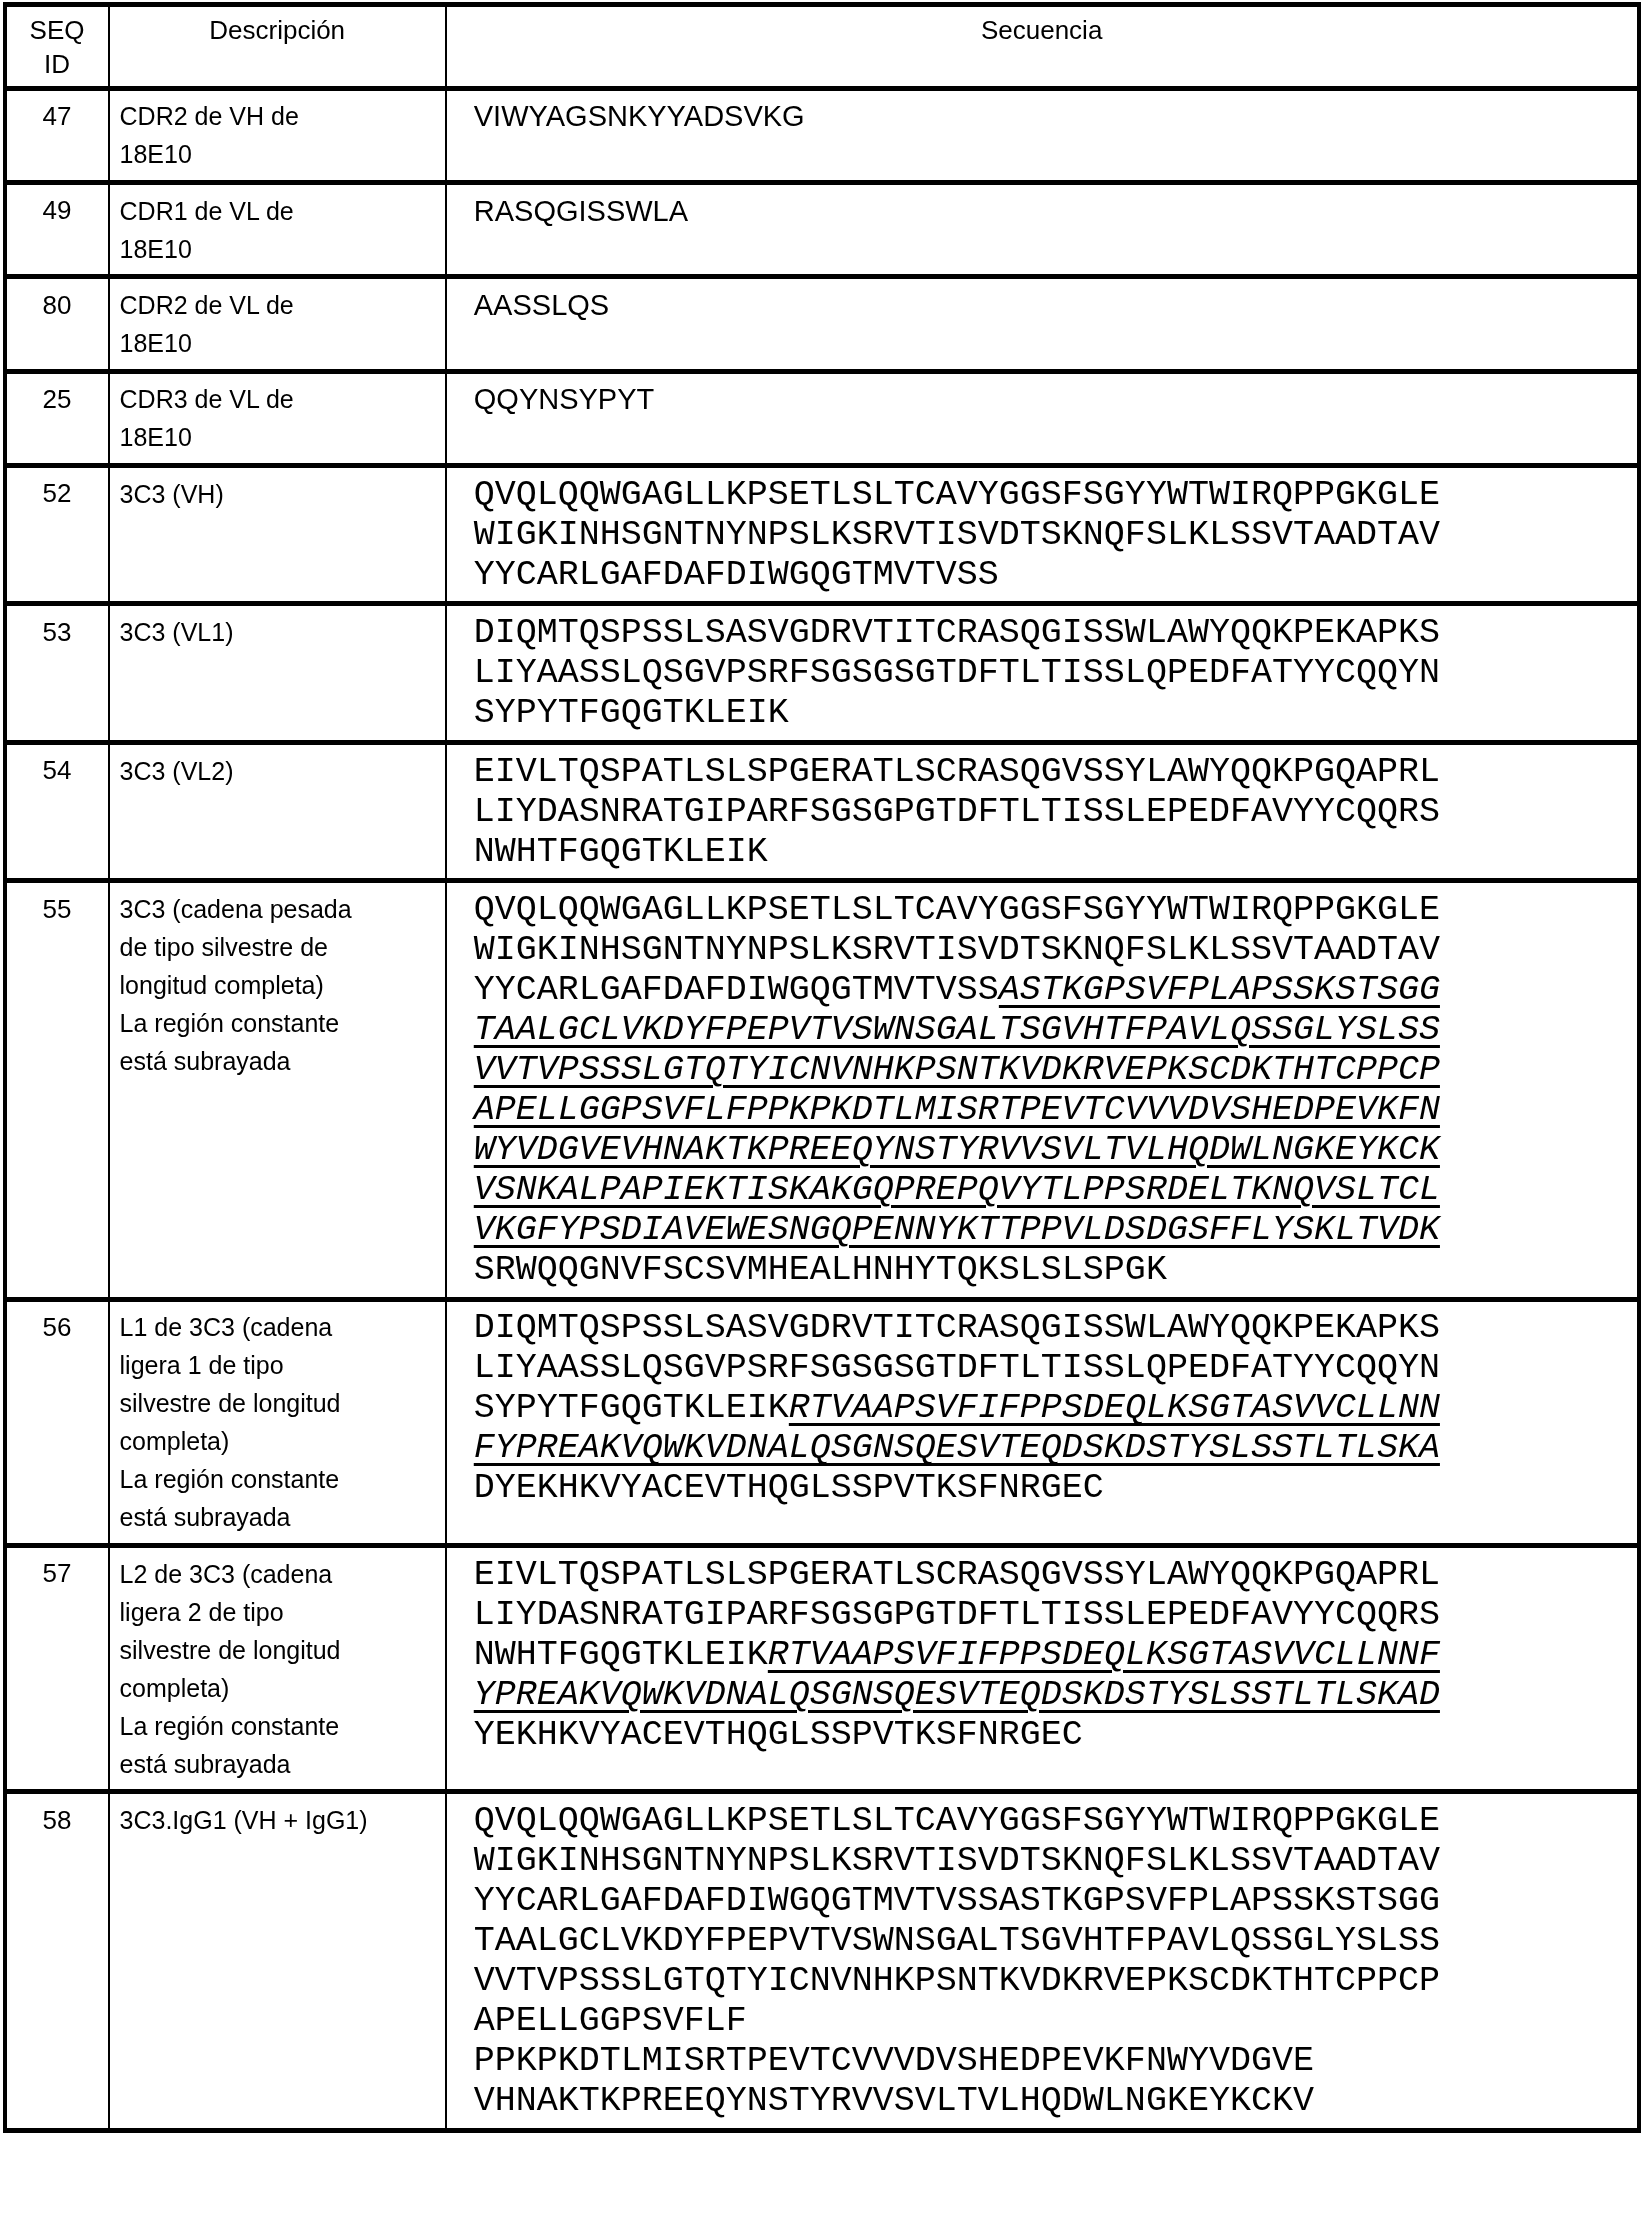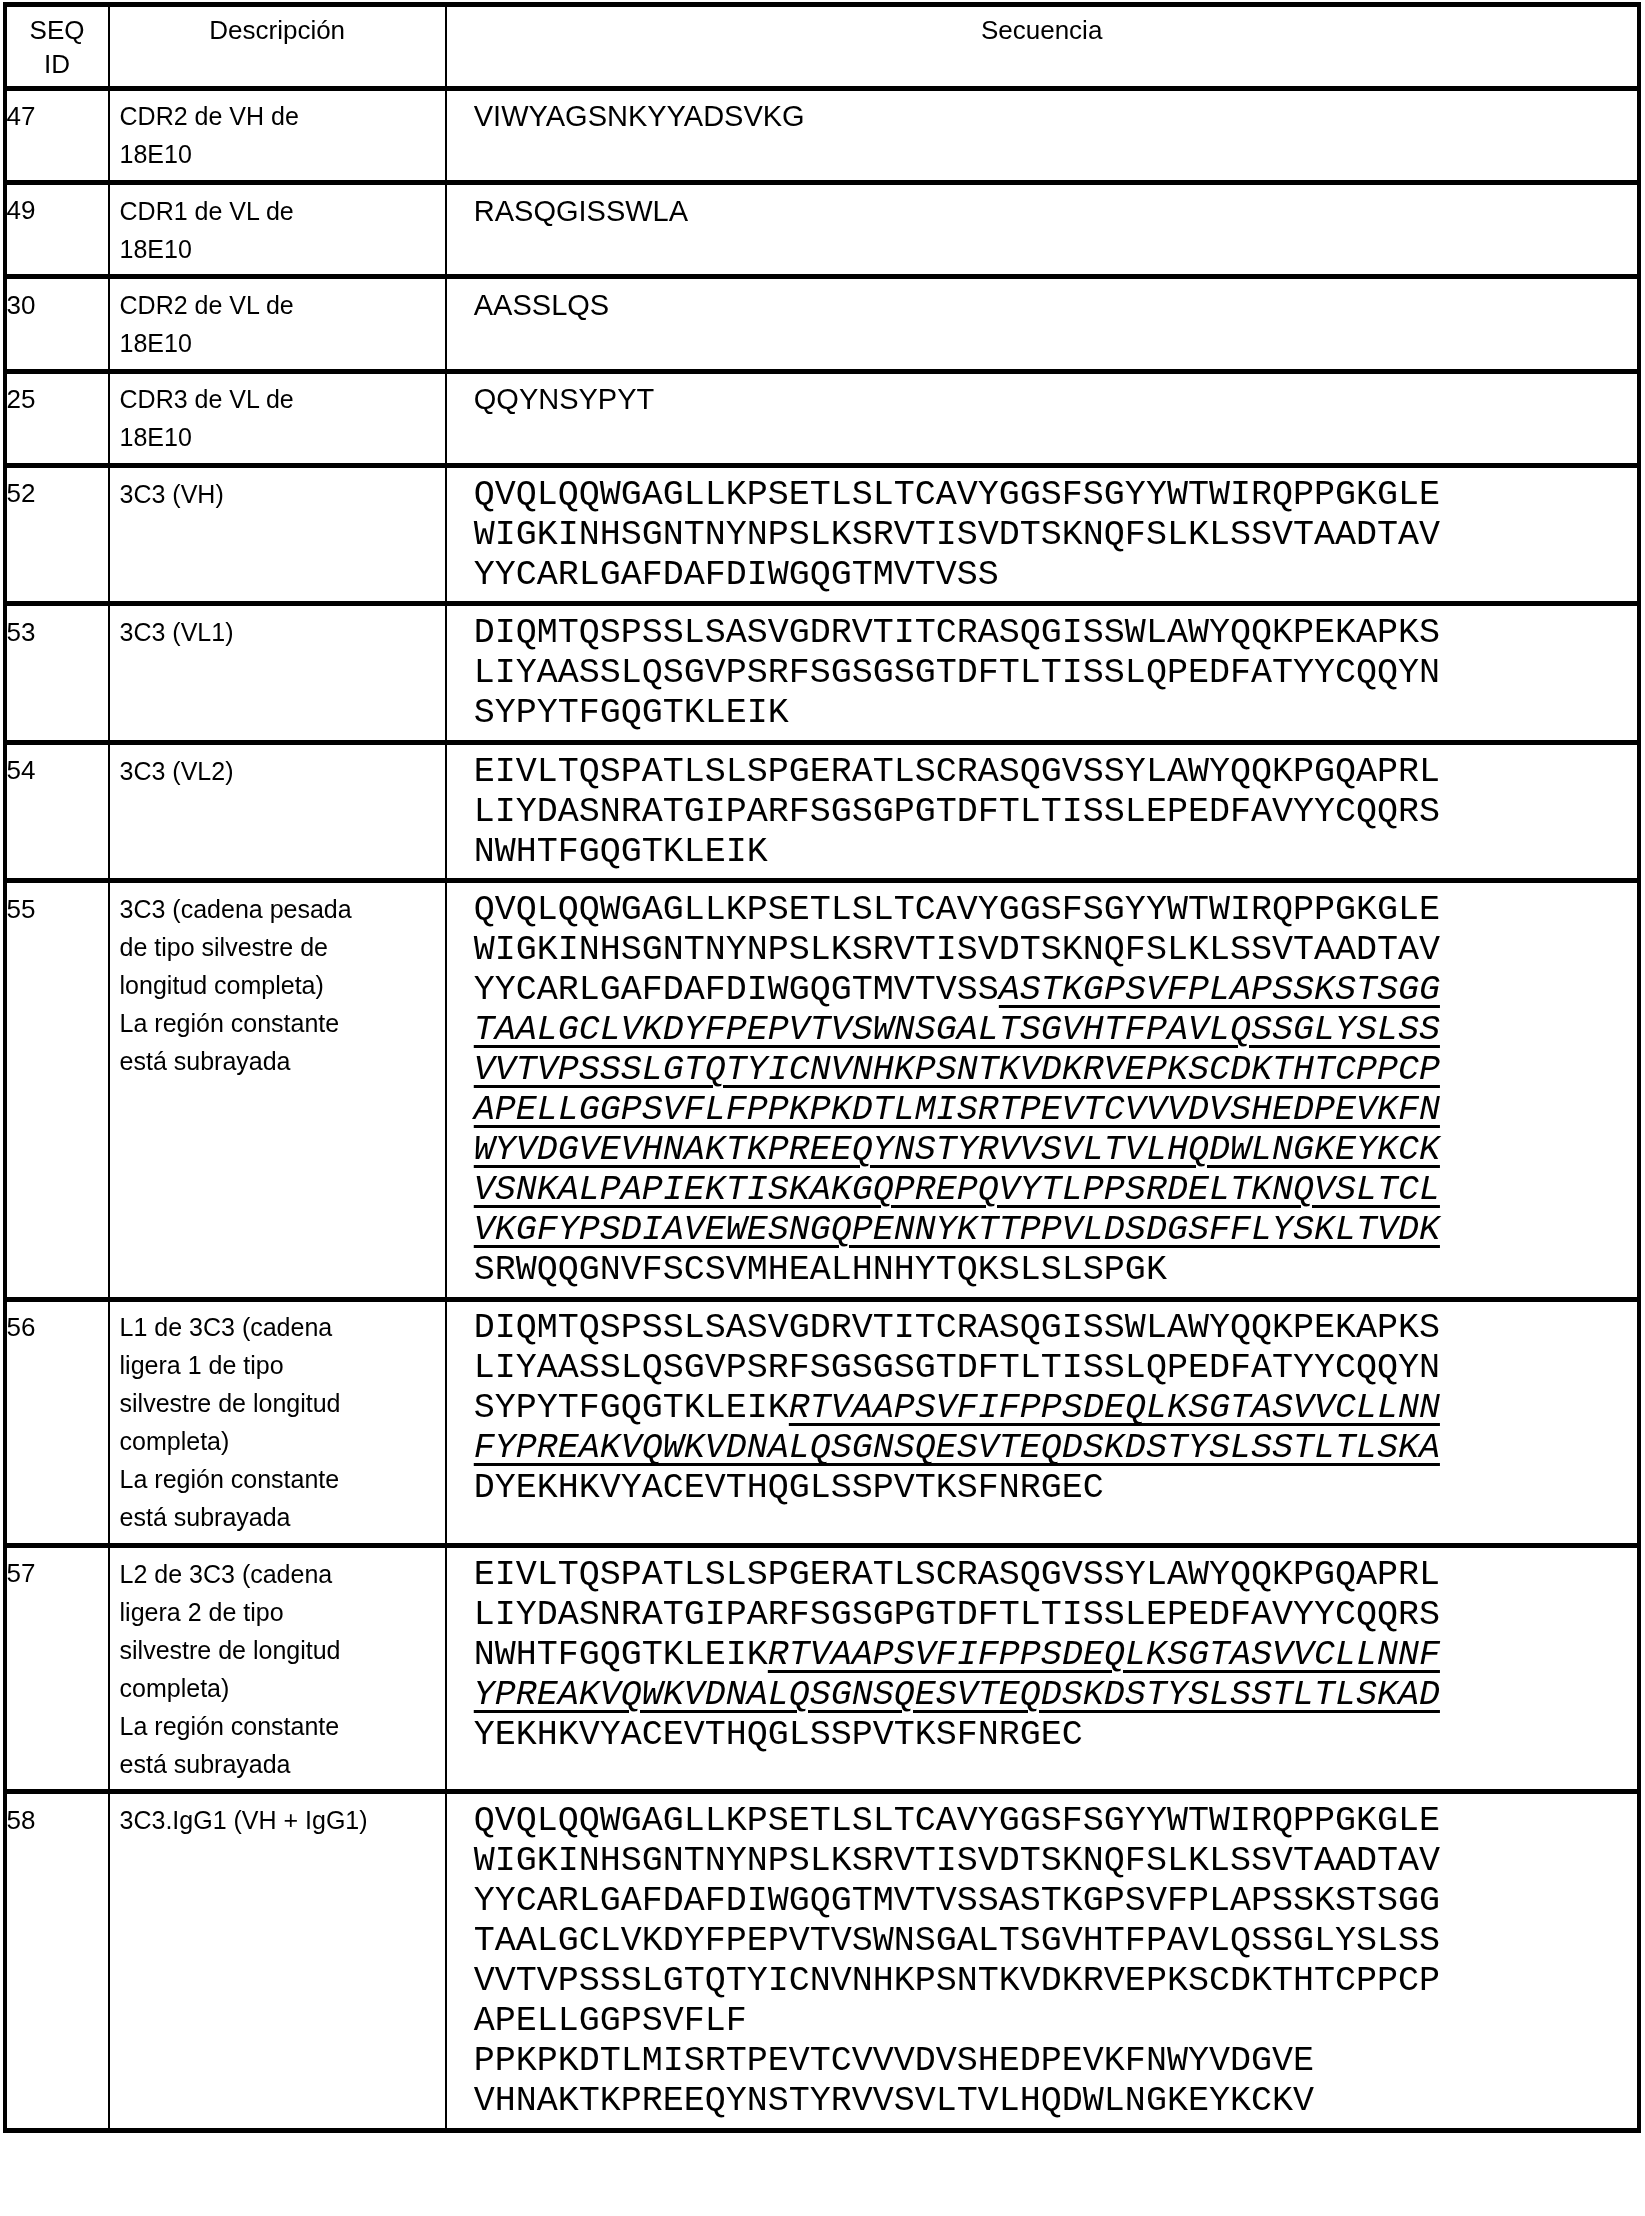--- a/index.html
+++ b/index.html
@@ -26,21 +26,21 @@
   td, th {
     border-left: 2.5px solid #000;
     border-right: 2.5px solid #000;
     border-top: 5px solid #000;
     border-bottom: 5px solid #000;
     vertical-align: top;
     padding: 0;
     margin-left: 47px;
   }
   .cell-id {
-    text-align: left;
+    text-align: center;
     font-size: 26px;
     line-height: 35px;
     padding-top: 8.4px;
   }
   .cell-desc {
     padding: 6.7px 6.7px 6.7px 10px;
     font-size: 25px;
     line-height: 38px;
   }
   .cell-seq {
@@ -109,21 +109,21 @@
         <td class="cell-id">49</td>
         <td class="cell-desc">
           <div class="desc-line">CDR1 de VL de</div>
           <div class="desc-line">18E10</div>
         </td>
         <td class="cell-seq">
           <div class="seq-line sans"><span>RASQGISSWLA</span></div>
         </td>
       </tr>
       <tr>
-        <td class="cell-id">30</td>
+        <td class="cell-id">80</td>
         <td class="cell-desc">
           <div class="desc-line">CDR2 de VL de</div>
           <div class="desc-line">18E10</div>
         </td>
         <td class="cell-seq">
           <div class="seq-line sans"><span>AASSLQS</span></div>
         </td>
       </tr>
       <tr>
         <td class="cell-id">25</td>

